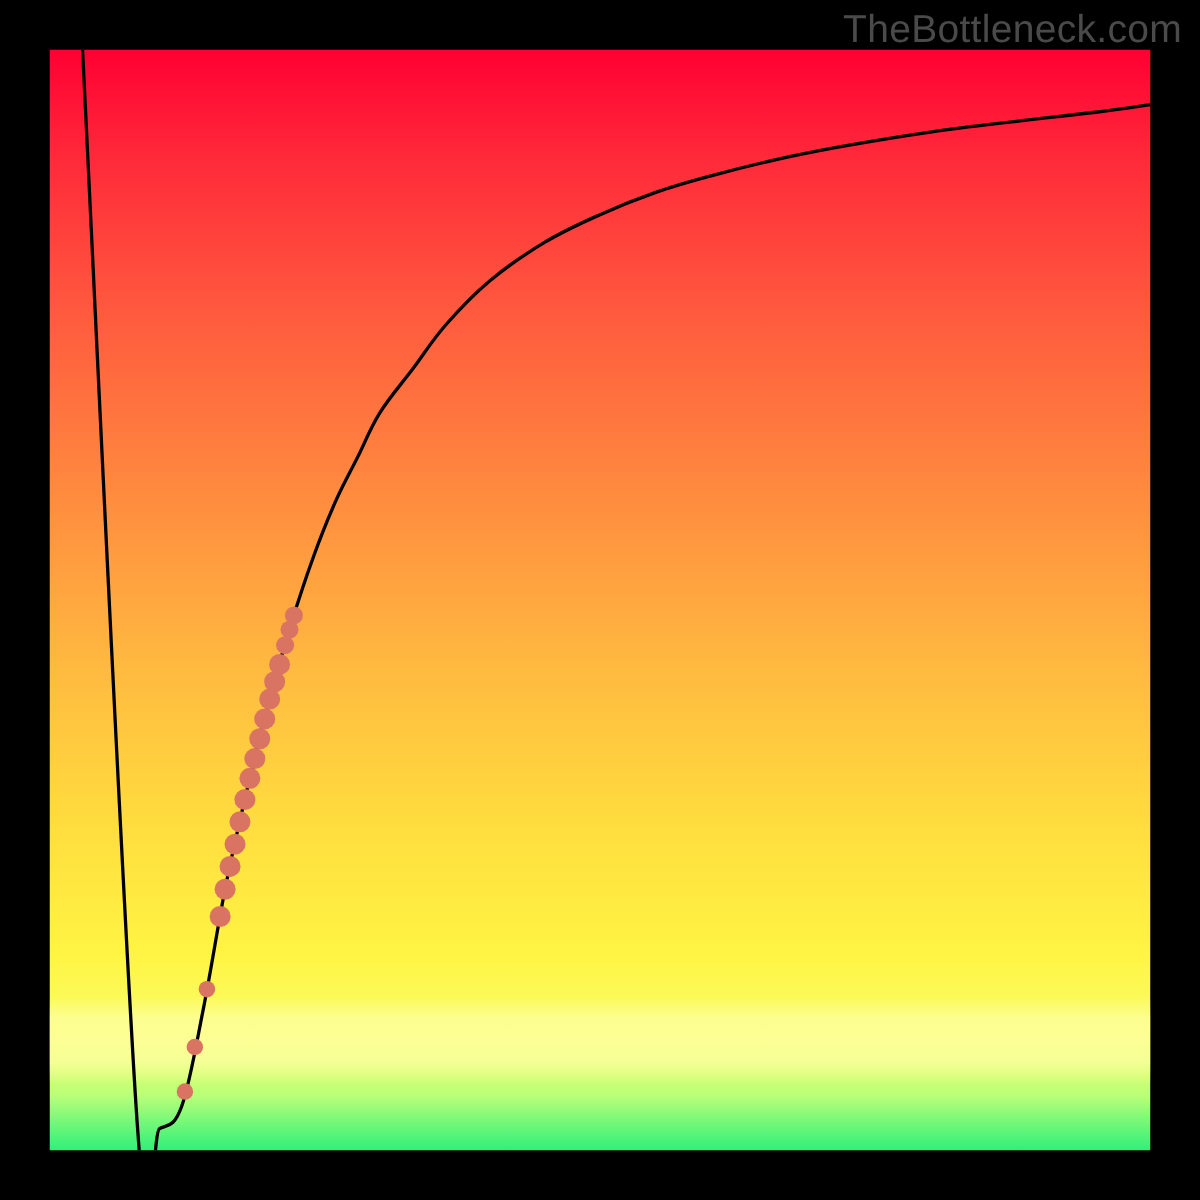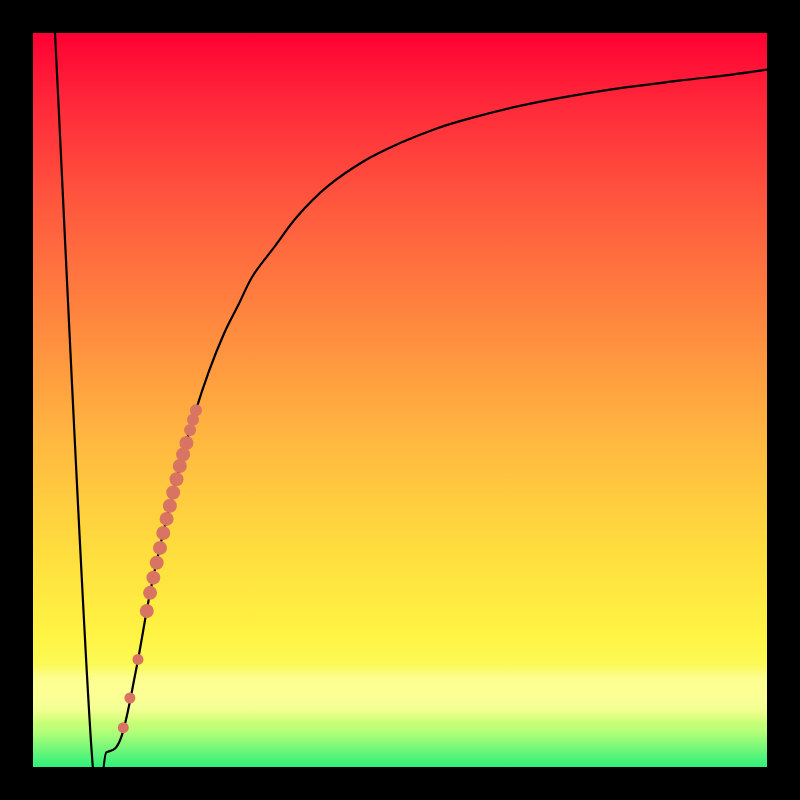--- a/index.html
+++ b/index.html
@@ -76,20 +76,21 @@
   }
   .marker {
     fill: #d97463;
     stroke: none;
   }
 </style>
 </head>
 <body>
 
 <div class="frame">
+  <div class="watermark">TheBottleneck.com</div>
   <div class="plot-area">
     <div class="gradient-bg"></div>
     <svg class="curve" viewBox="0 0 734 734" preserveAspectRatio="none">
       <path id="curve-path" d="M 22.02 0 C 28.625999999999998 129.4776, 49.471599999999995 589.8424, 58.72 719.32 C 67.9684 848.7976000000001, 68.1152 721.9624000000001, 73.4 719.32 C 78.68480000000001 716.6776, 82.7952 719.1732, 88.08 704.64 C 93.3648 690.1068, 97.4752 665.004, 102.76 638.58 C 108.04480000000001 612.1560000000001, 112.1552 584.264, 117.44 557.84 C 122.7248 531.416, 126.8352 514.2404, 132.12 491.78 C 137.4048 469.3196, 141.51520000000002 452.878, 146.8 433.06 C 152.0848 413.242, 156.1952 398.8556, 161.48 381.68 C 166.76479999999998 364.50440000000003, 170.8752 352.1732, 176.16 337.64 C 181.4448 323.10679999999996, 185.5552 312.8308, 190.84 300.94 C 196.1248 289.0492, 200.23520000000002 282.14959999999996, 205.52 271.58 C 210.8048 261.0104, 213.594 252.78959999999995, 220.2 242.21999999999997 C 226.80599999999998 231.6504, 234.2928 223.4296, 242.22 212.86 C 250.1472 202.29040000000003, 254.9916 194.0696, 264.24 183.5 C 273.4884 172.9304, 281.7092 164.04899999999998, 293.6 154.14 C 305.49080000000004 144.231, 317.088 136.37720000000004, 330.3 128.45000000000005 C 343.512 120.52280000000005, 353.788 116.04540000000004, 367 110.10000000000002 C 380.212 104.1546, 390.48800000000006 100.04419999999998, 403.70000000000005 95.41999999999996 C 416.91200000000003 90.79579999999994, 425.8668 88.37359999999997, 440.4 84.40999999999997 C 454.93319999999994 80.44639999999997, 468.5856 76.96723999999998, 484.44 73.39999999999998 C 500.2944 69.83275999999998, 509.9832 67.89499999999998, 528.48 64.59199999999998 C 546.9768 61.28899999999998, 566.0608000000001 58.088759999999965, 587.2 55.049999999999955 C 608.3392 52.011239999999944, 626.102 50.0881599999999, 645.92 47.70999999999992 C 665.7379999999999 45.33183999999994, 681.4455999999999 43.81980000000006, 697.3 41.83800000000008 C 713.1544 39.8562000000001, 727.394 37.62484000000005, 734 36.700000000000045"></path>
       <g id="markers-group">
           <circle cx="113.77" cy="578.02" r="7" class="marker" fill="#d97463"></circle>
           <circle cx="117.07" cy="559.86" r="7" class="marker" fill="#d97463"></circle>
           <circle cx="120.38" cy="544.63" r="7" class="marker" fill="#d97463"></circle>
           <circle cx="123.68" cy="529.76" r="7" class="marker" fill="#d97463"></circle>
           <circle cx="126.98" cy="514.90" r="7" class="marker" fill="#d97463"></circle>

